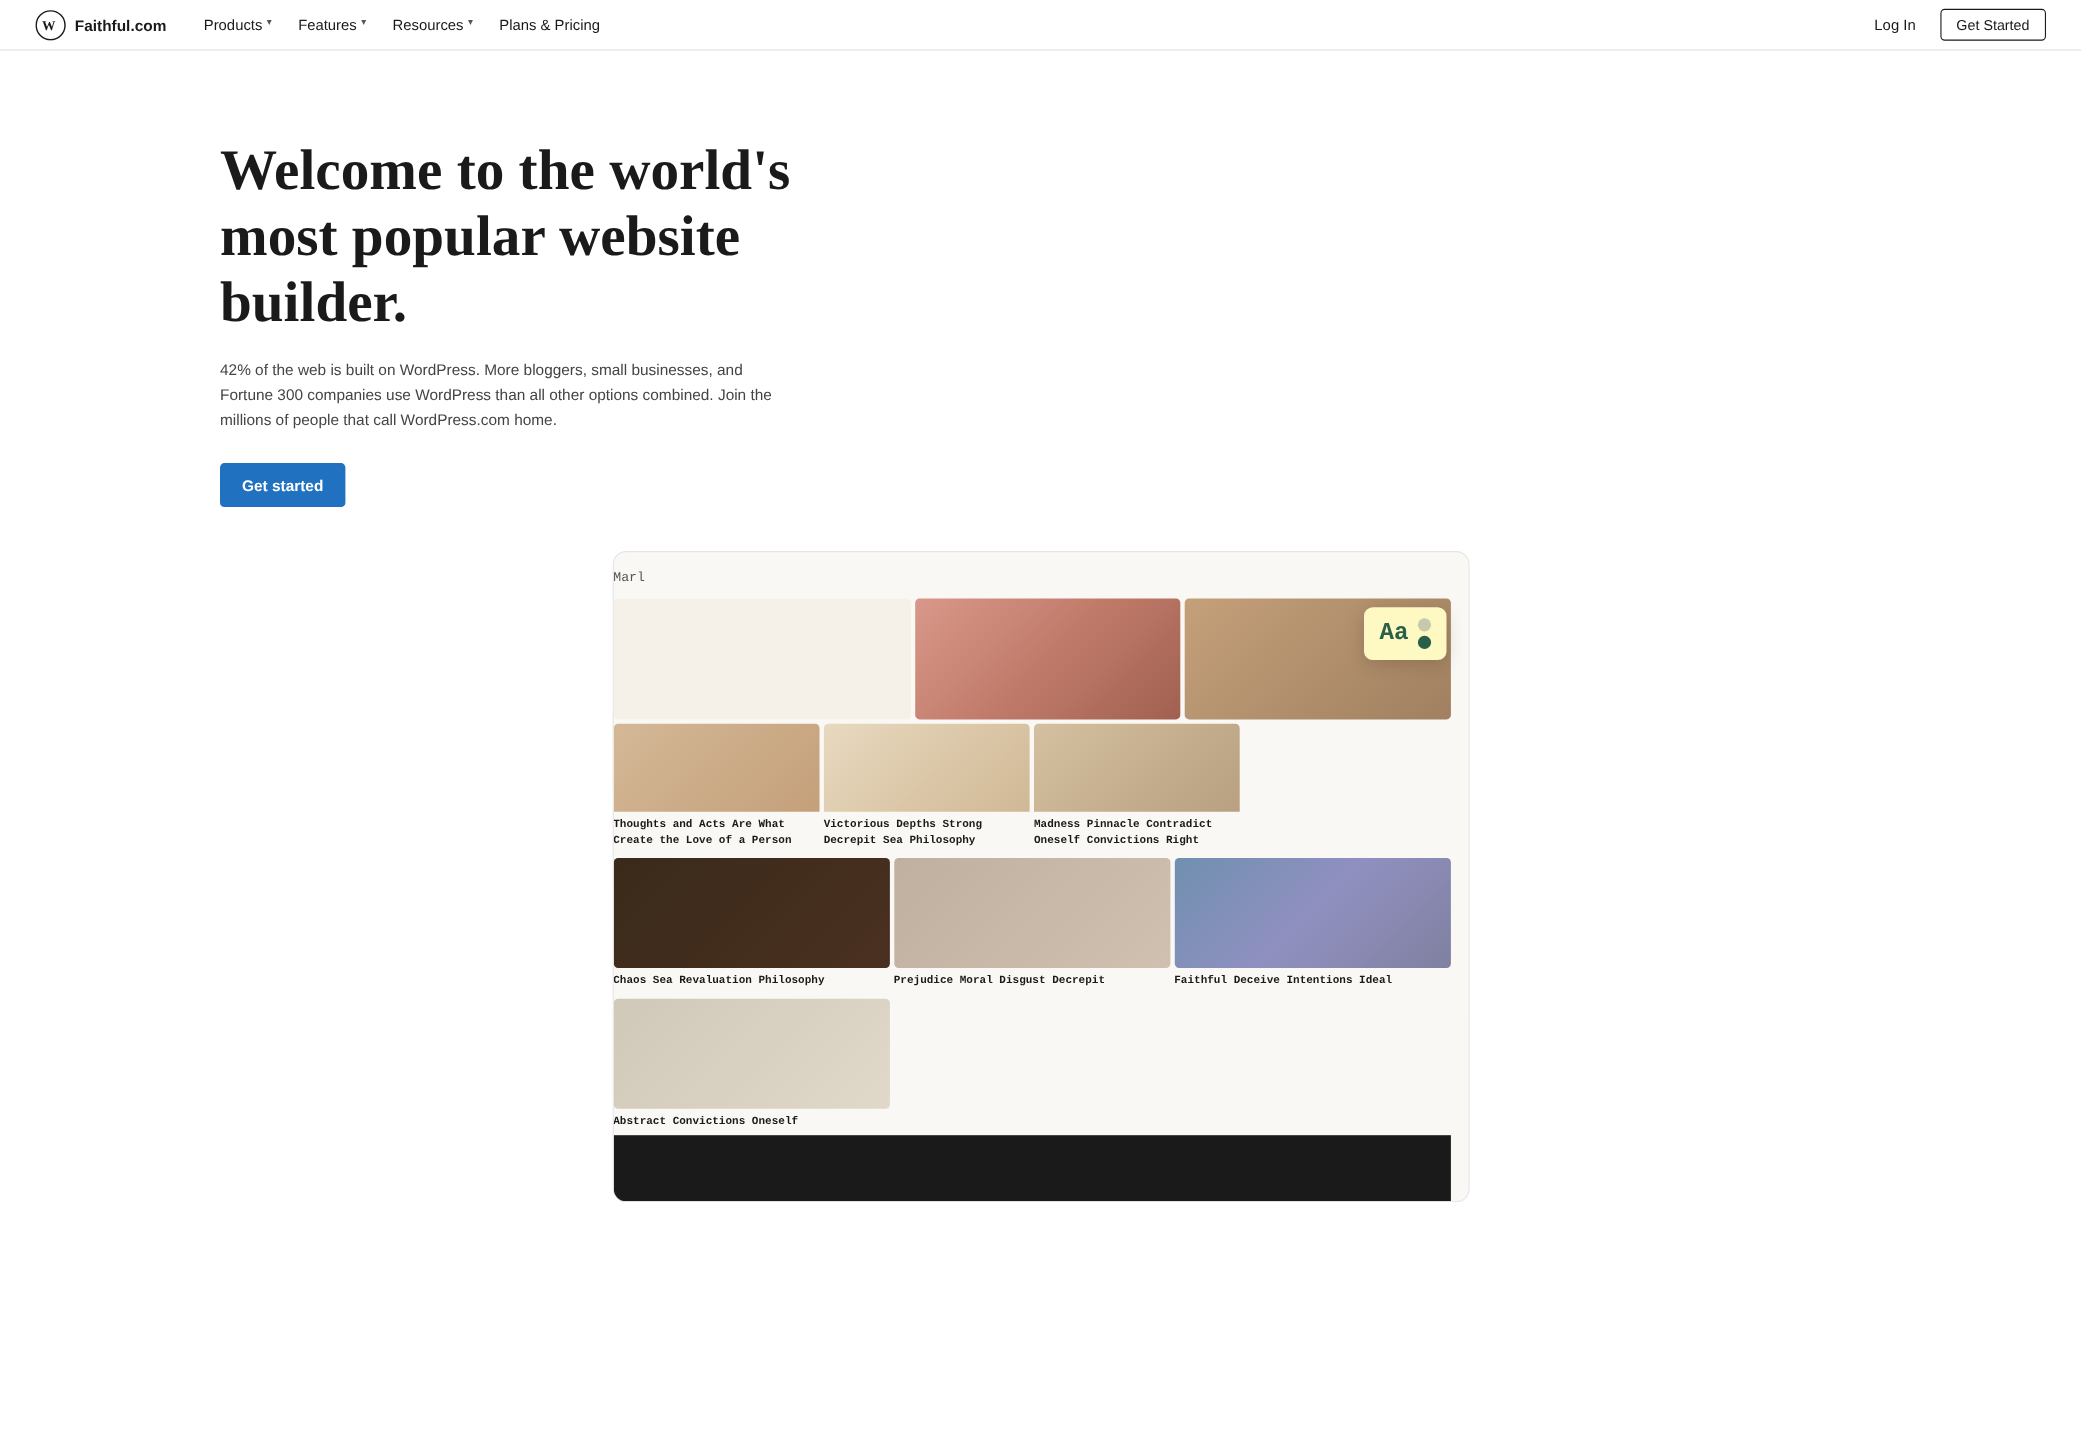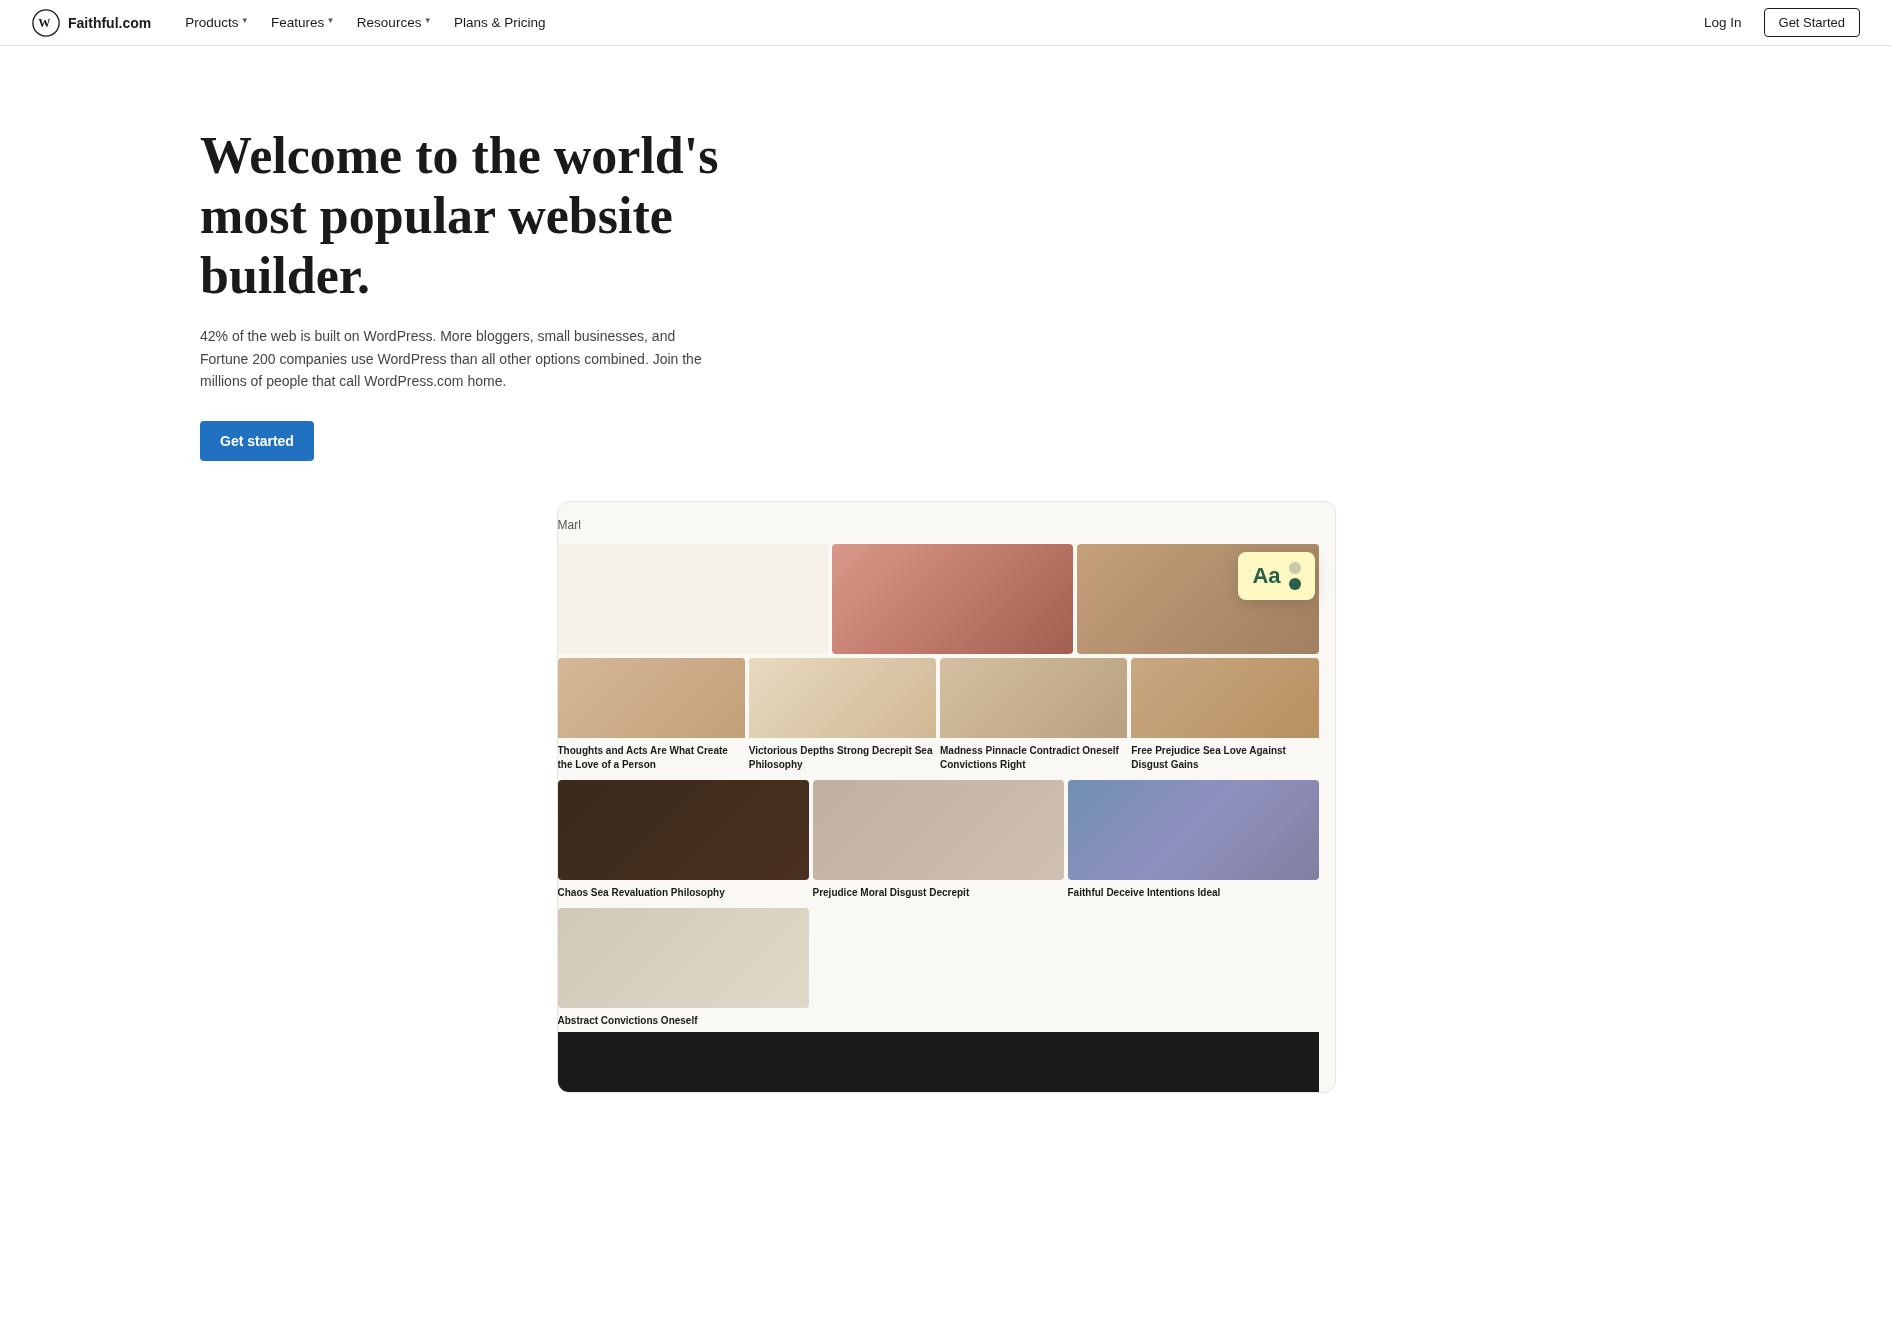--- a/index.html
+++ b/index.html
@@ -113,20 +113,21 @@
       justify-content: center;
     }
     .preview-card {
       background: #faf8f4;
       border-radius: 12px;
       border: 1px solid #e5e5e5;
       width: 779px;
       padding: 16px 16px 0 0;
       position: relative;
       overflow: hidden;
+      font-family: Liberation Mono, monospace;
     }
     .preview-card-header {
       font-size: 12px;
       color: #555;
       margin-bottom: 12px;
       font-weight: 500;
     }
     
     .aa-widget {
       position: absolute;
@@ -248,21 +249,21 @@
   </div>
   <div class="nav-right">
     <a class="login-link">Log In</a>
     <button class="get-started-btn-nav">Get Started</button>
   </div>
 </nav>
 
 <section>
   <div class="hero">
     <h1 class="hero-title">Welcome to the world's most popular website builder.</h1>
-    <p class="hero-subtitle">42% of the web is built on WordPress. More bloggers, small businesses, and Fortune 200 companies use WordPress than all other options combined. Join the millions of people that call WordPress.com home.</p>
+    <p class="hero-subtitle">42% of the web is built on WordPress. More bloggers, small businesses, and Fortune 300 companies use WordPress than all other options combined. Join the millions of people that call WordPress.com home.</p>
     <button class="get-started-btn">Get started</button>
   </div>
 </section>
 
 <div class="preview-section">
   <div class="preview-card">
     <div class="preview-card-header">Marl</div>
 
     <div class="aa-widget">
       <span class="aa-text">Aa</span>
@@ -286,24 +287,20 @@
         <div class="blog-title">Thoughts and Acts Are What Create the Love of a Person</div>
       </div>
       <div class="blog-card">
         <div class="blog-img-placeholder img-cream"></div>
         <div class="blog-title">Victorious Depths Strong Decrepit Sea Philosophy</div>
       </div>
       <div class="blog-card">
         <div class="blog-img-placeholder img-warm2"></div>
         <div class="blog-title">Madness Pinnacle Contradict Oneself Convictions Right</div>
       </div>
-      <div class="blog-card">
-        <div class="blog-img-placeholder img-tan"></div>
-        <div class="blog-title">Free Prejudice Sea Love Against Disgust Gains</div>
-      </div>
     </div>
 
     <div class="blog-grid-bottom">
       <div class="blog-card">
         <div class="bottom-img-placeholder img-dark-warm"></div>
         <div class="bottom-blog-title">Chaos Sea Revaluation Philosophy</div>
       </div>
       <div class="blog-card">
         <div class="bottom-img-placeholder img-stone"></div>
         <div class="bottom-blog-title">Prejudice Moral Disgust Decrepit</div>

